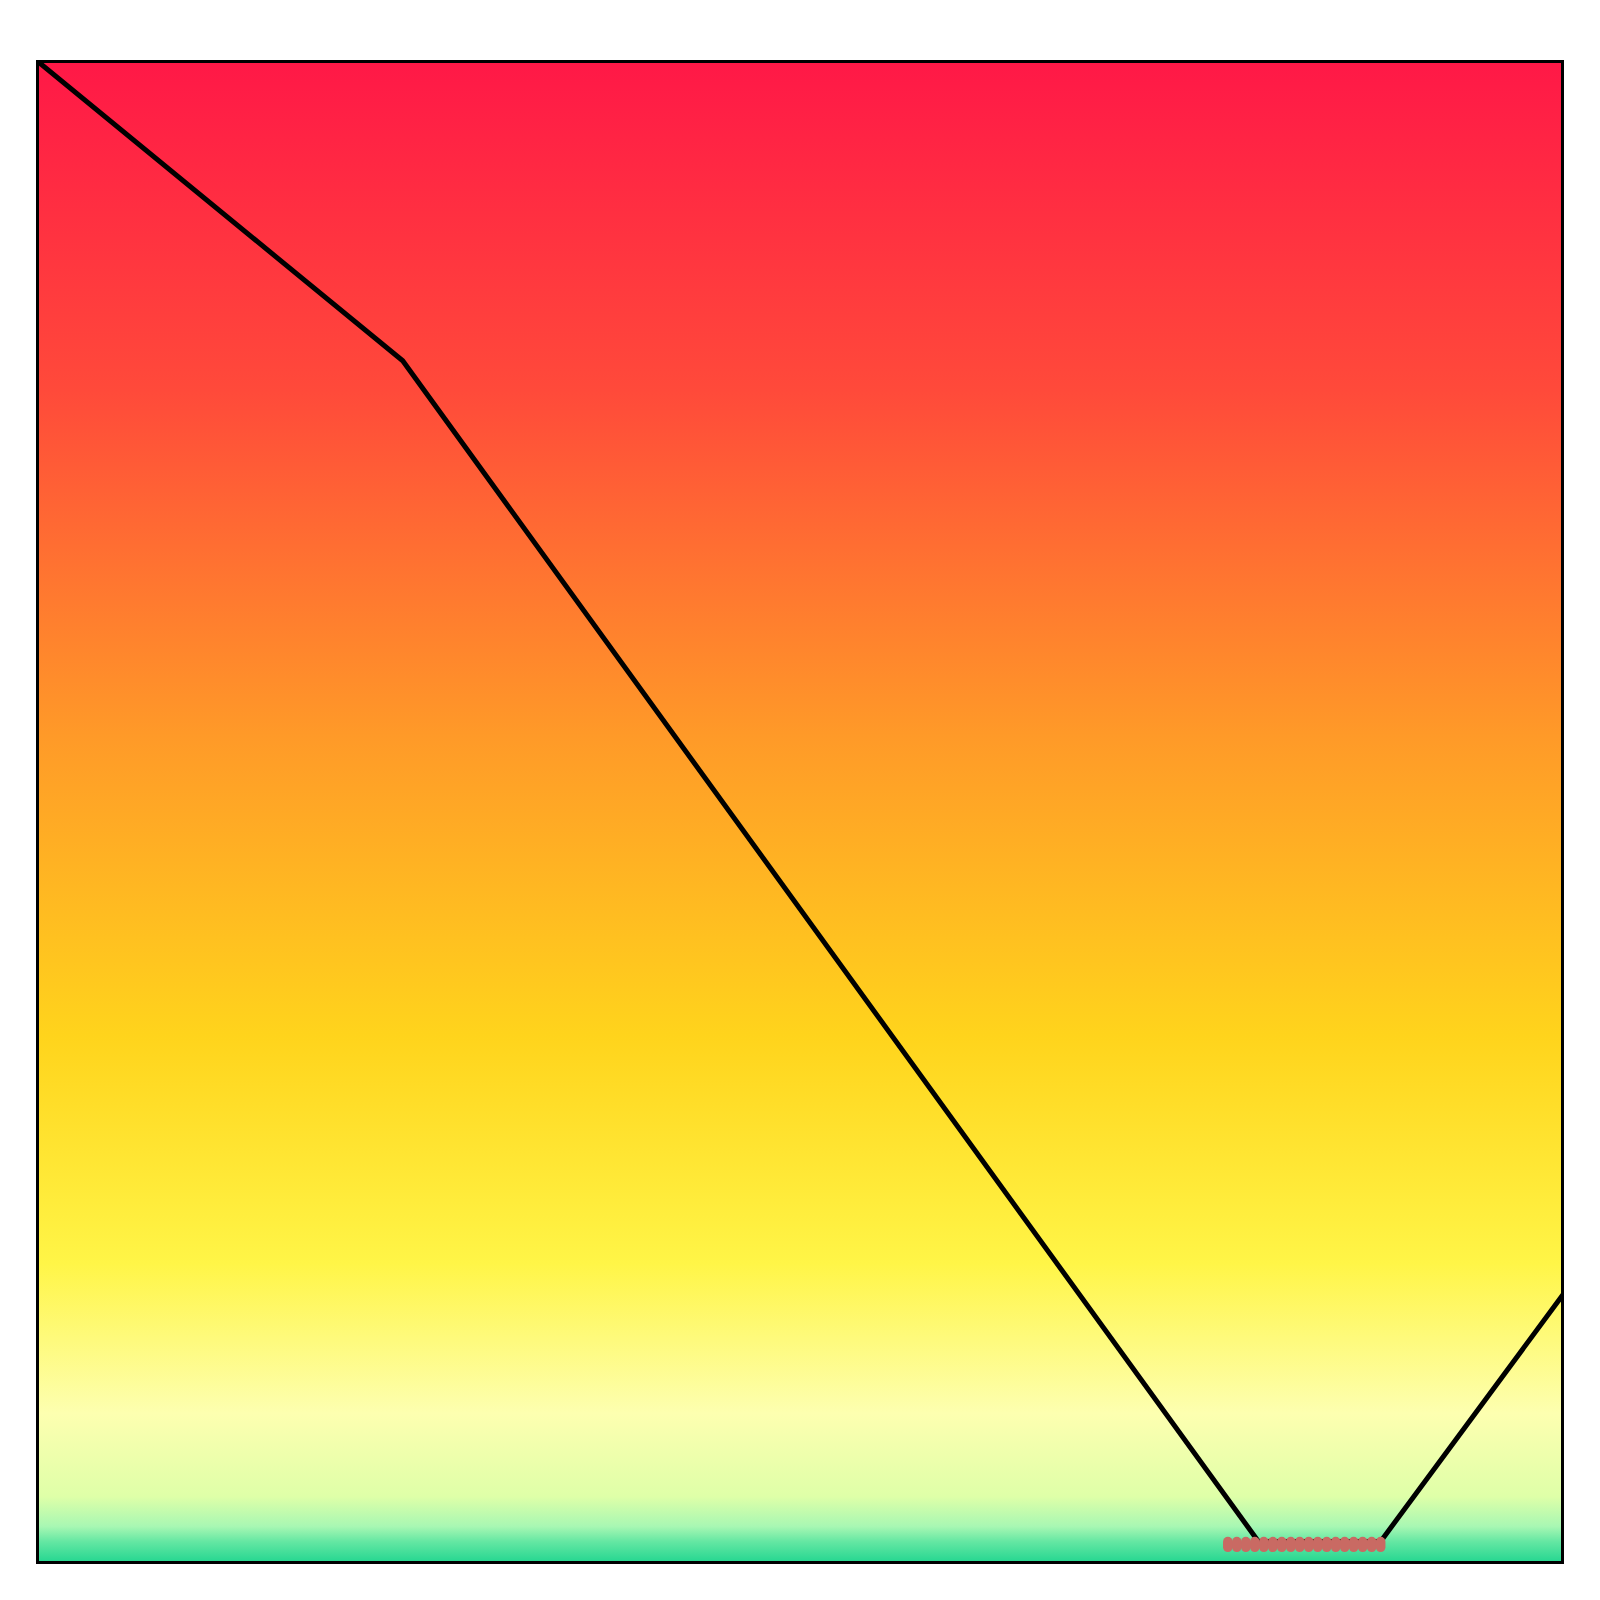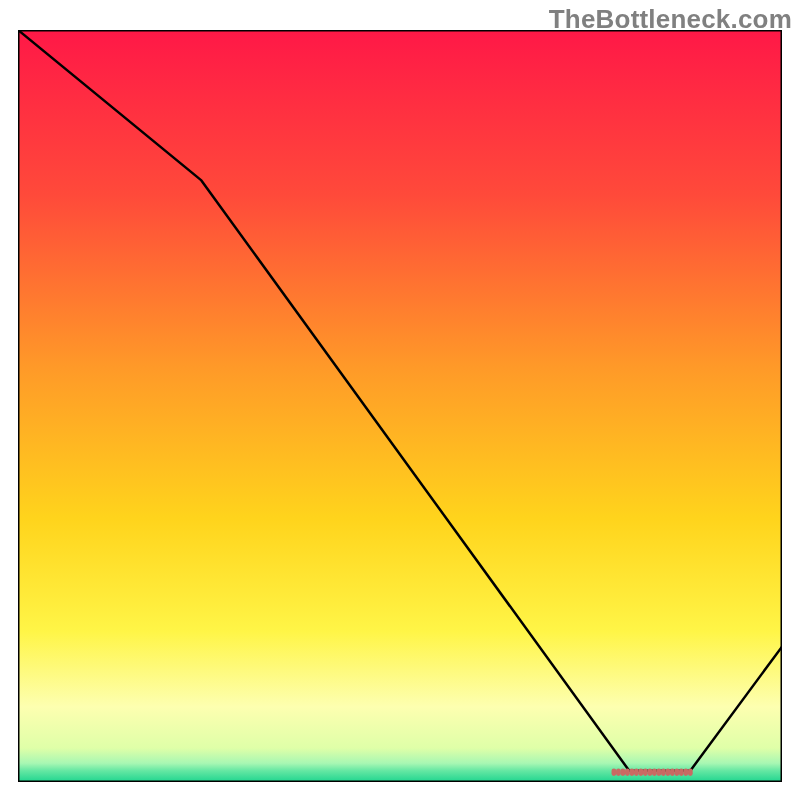--- a/index.html
+++ b/index.html
@@ -35,21 +35,20 @@
   }
   svg {
     display: block;
   }
 </style>
 </head>
 <body>
 
 <div class="stage">
 
-  <div class="watermark">TheBottleneck.com</div>
 
   <div class="plot">
     <svg id="chart-svg" width="764" height="752" viewBox="0 0 764 752">
       <defs>
         <linearGradient id="bg-grad" x1="0" y1="0" x2="0" y2="1">
             <stop offset="0.00%" stop-color="#ff1847"></stop>
             <stop offset="22.00%" stop-color="#ff4a3a"></stop>
             <stop offset="45.00%" stop-color="#ff9a28"></stop>
             <stop offset="65.00%" stop-color="#ffd41c"></stop>
             <stop offset="80.00%" stop-color="#fff547"></stop>

